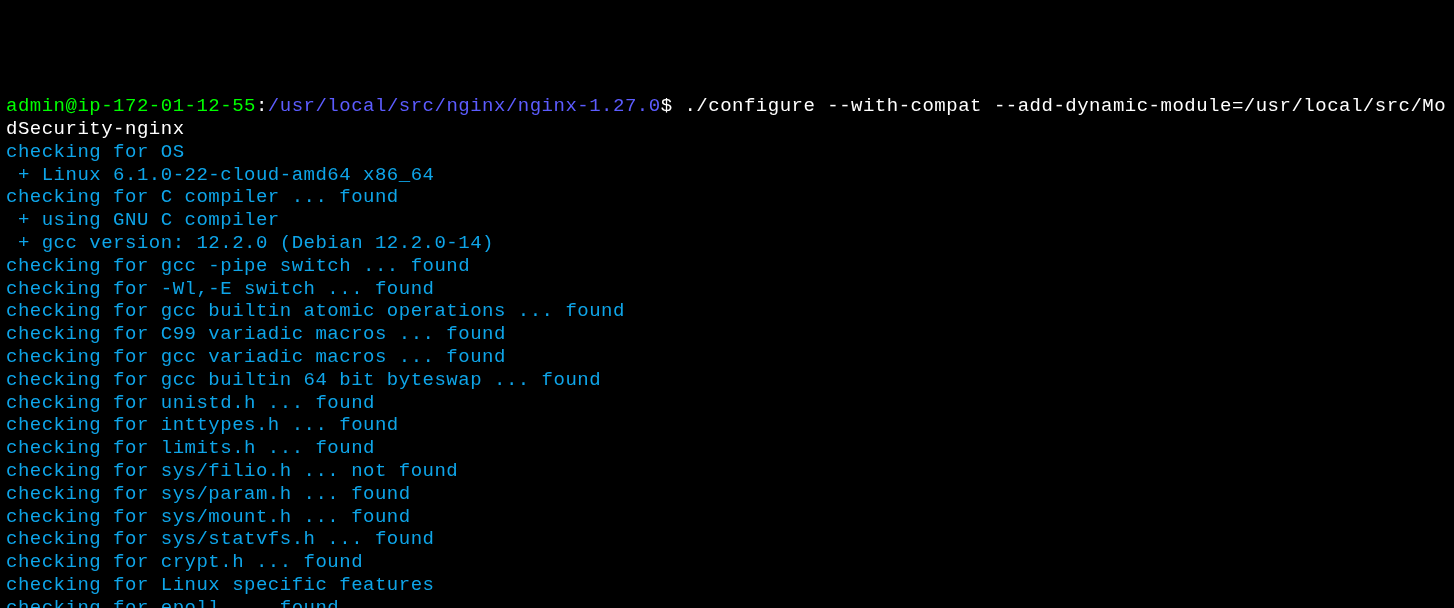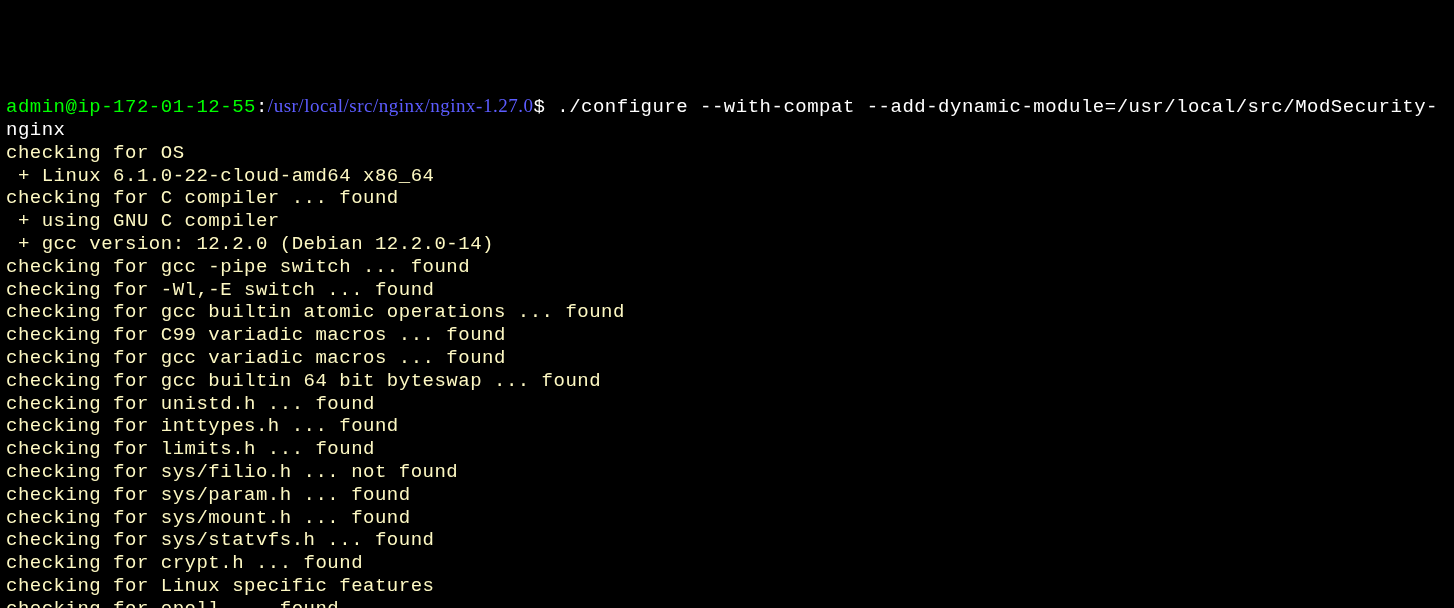--- a/index.html
+++ b/index.html
@@ -25,30 +25,29 @@
       display: inline;
     }
     .user-host {
       color: #00ff00;
     }
     .colon {
       color: #ffffff;
     }
     .path {
       color: #5c5cff;
-      font-family: Liberation Serif, serif;
     }
     .dollar {
       color: #ffffff;
     }
     .command {
       color: #ffffff;
     }
     .output-line {
-      color: #fef9c3;
+      color: #0ea5e9;
       display: block;
     }
   </style>
 </head>
 <body>
 
 
 
 <div class="terminal"><span class="prompt-line"><span class="user-host">admin@ip-172-01-12-55</span><span class="colon">:</span><span class="path">/usr/local/src/nginx/nginx-1.27.0</span><span class="dollar">$</span><span class="command"> ./configure --with-compat --add-dynamic-module=/usr/local/src/ModSecurity-nginx</span></span>
 <span class="output-line">checking for OS</span><span class="output-line"> + Linux 6.1.0-22-cloud-amd64 x86_64</span><span class="output-line">checking for C compiler ... found</span><span class="output-line"> + using GNU C compiler</span><span class="output-line"> + gcc version: 12.2.0 (Debian 12.2.0-14)</span><span class="output-line">checking for gcc -pipe switch ... found</span><span class="output-line">checking for -Wl,-E switch ... found</span><span class="output-line">checking for gcc builtin atomic operations ... found</span><span class="output-line">checking for C99 variadic macros ... found</span><span class="output-line">checking for gcc variadic macros ... found</span><span class="output-line">checking for gcc builtin 64 bit byteswap ... found</span><span class="output-line">checking for unistd.h ... found</span><span class="output-line">checking for inttypes.h ... found</span><span class="output-line">checking for limits.h ... found</span><span class="output-line">checking for sys/filio.h ... not found</span><span class="output-line">checking for sys/param.h ... found</span><span class="output-line">checking for sys/mount.h ... found</span><span class="output-line">checking for sys/statvfs.h ... found</span><span class="output-line">checking for crypt.h ... found</span><span class="output-line">checking for Linux specific features</span><span class="output-line">checking for epoll ... found</span></div>

